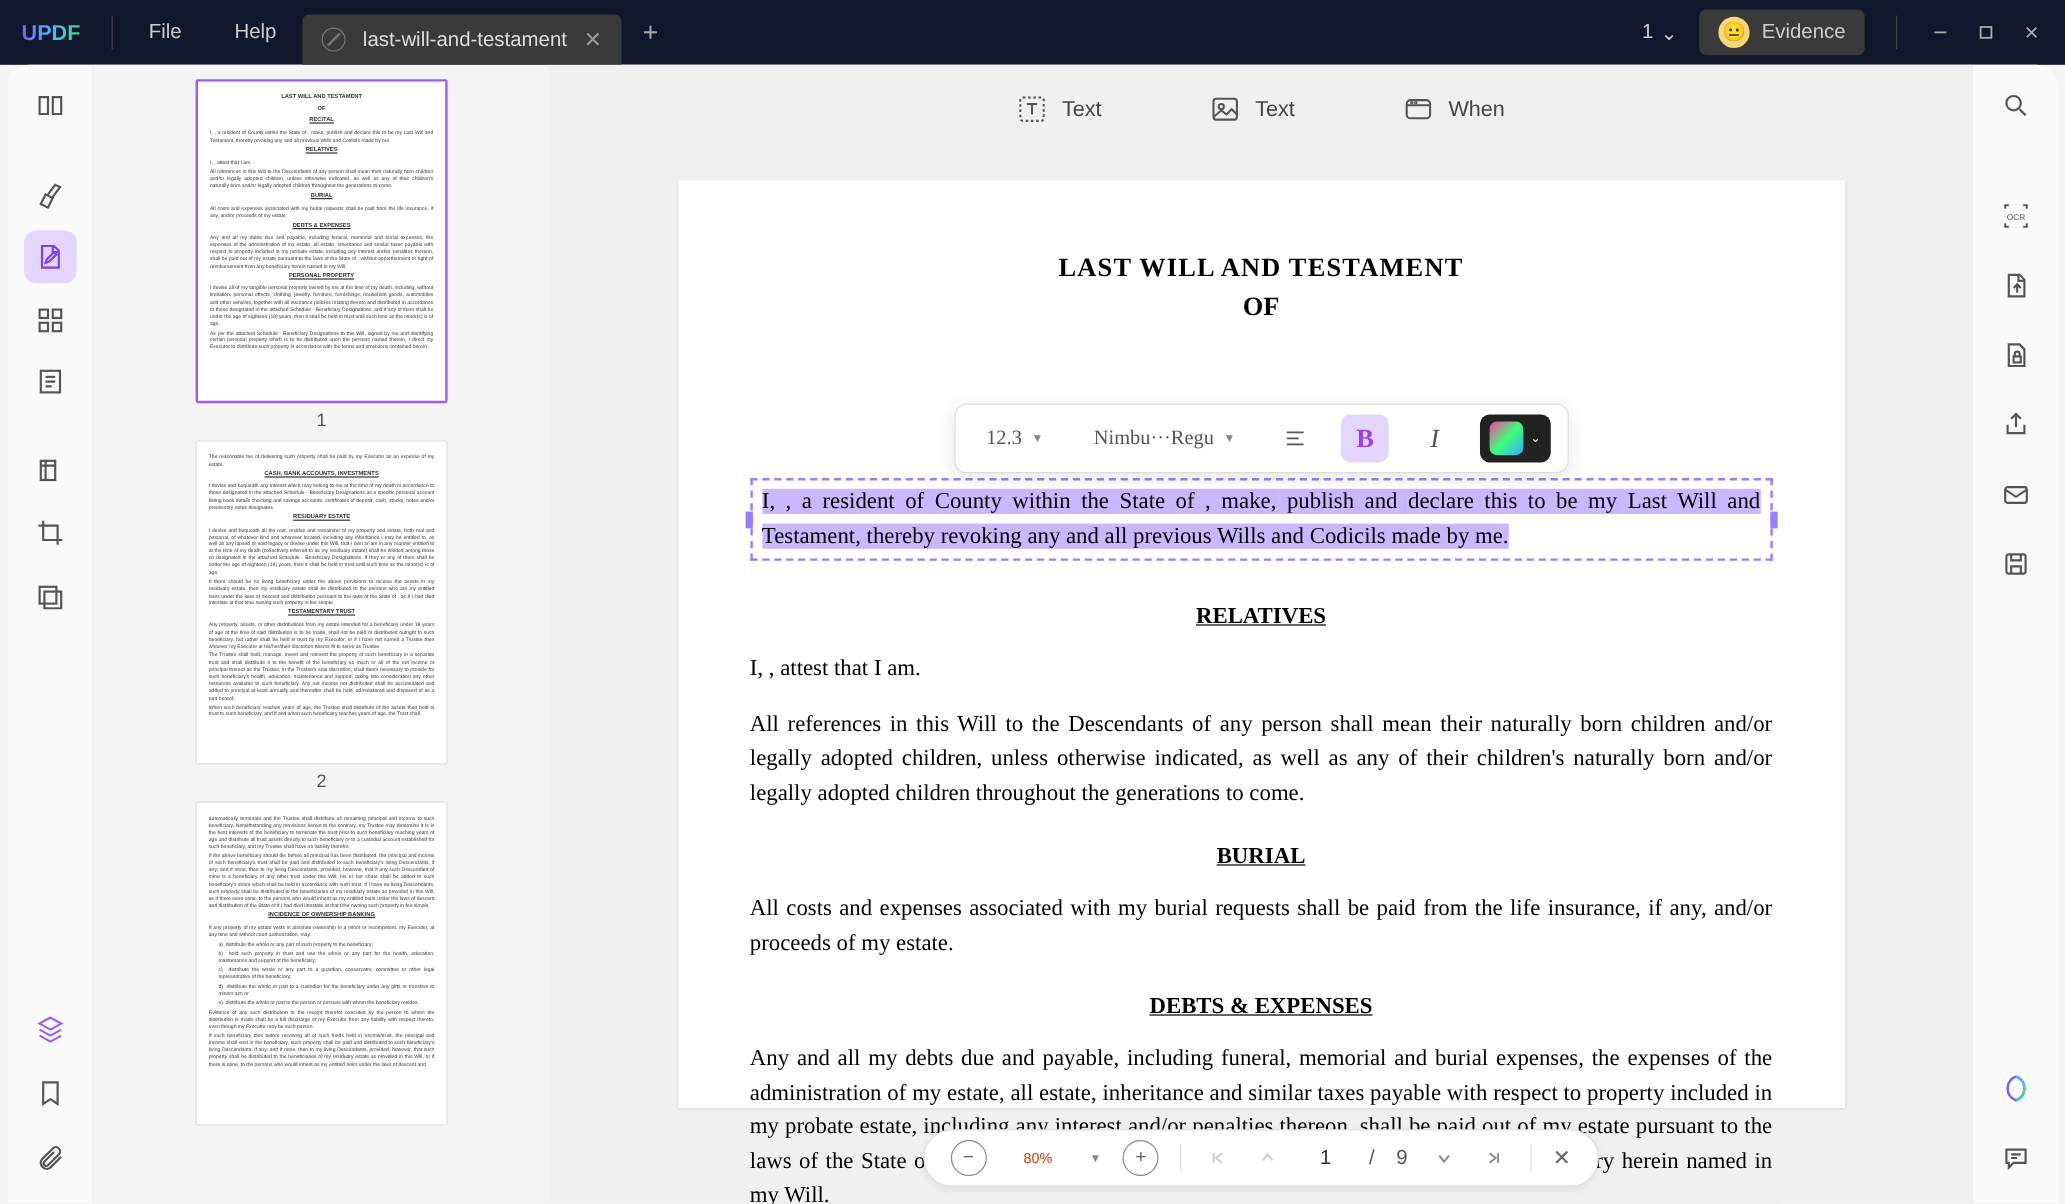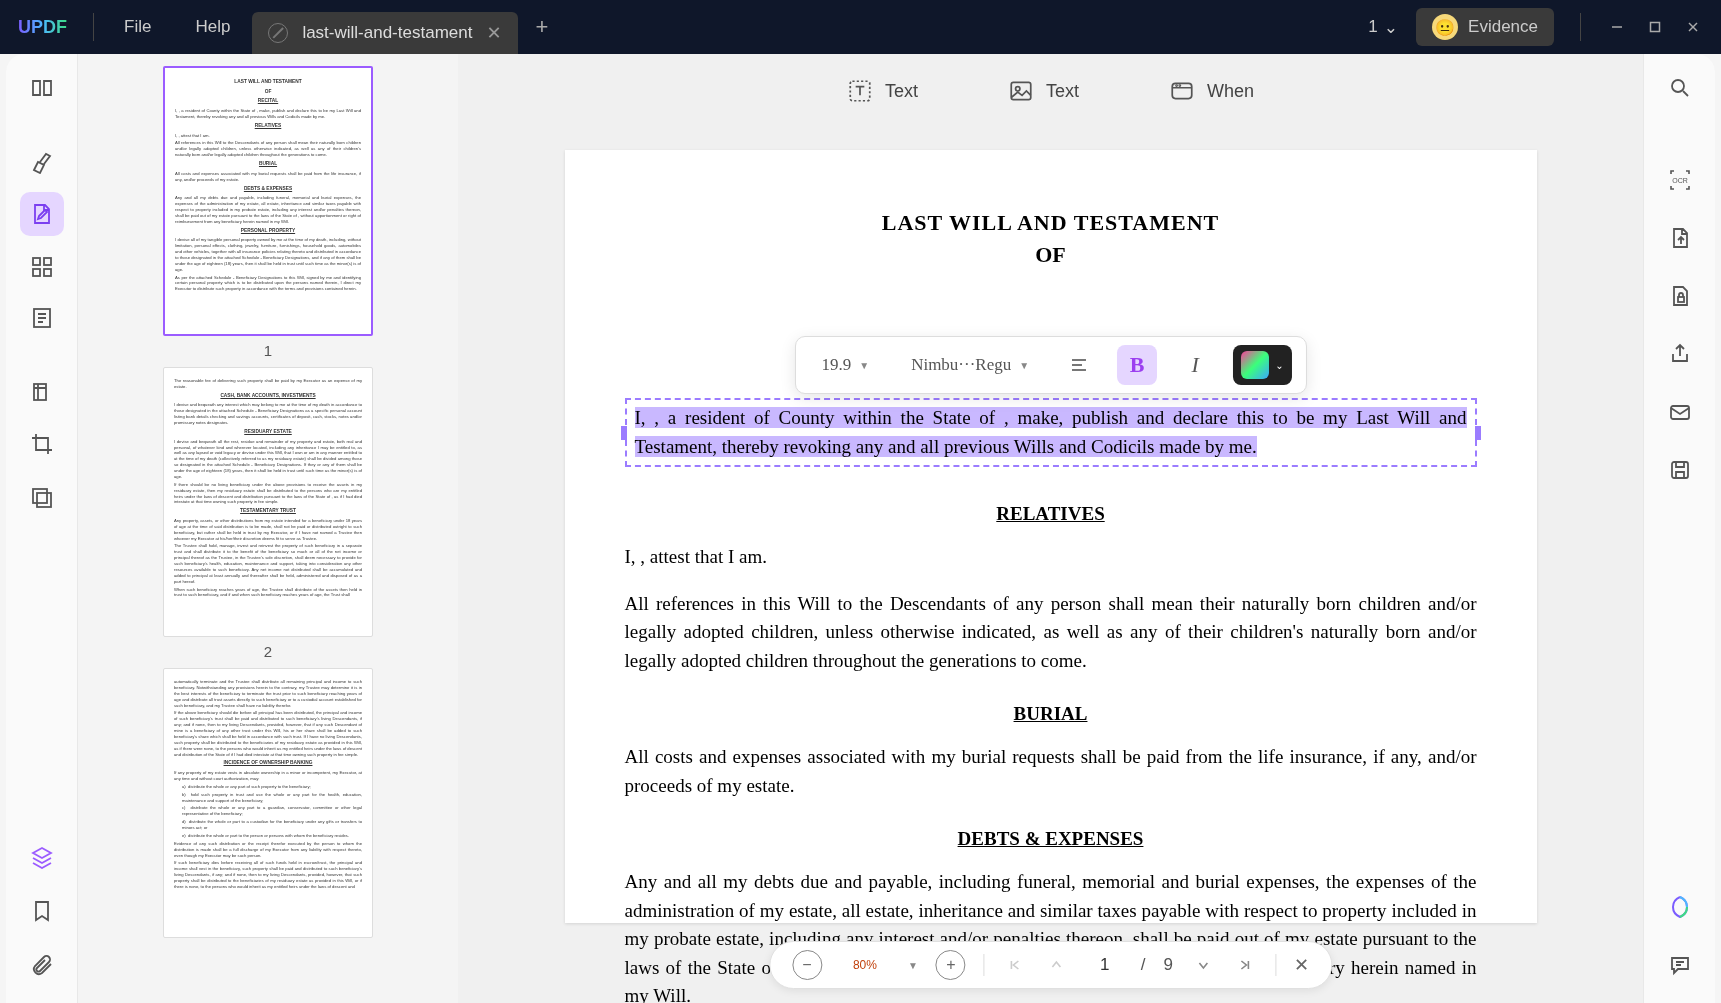--- a/index.html
+++ b/index.html
@@ -294,21 +294,21 @@
       </div>
     </div>
 
     <div class="page-scroll">
       <div class="page">
         <h1>LAST WILL AND TESTAMENT</h1>
         <h2 class="of">OF</h2>
 
         <div class="fmt-toolbar">
           <div class="font-size-box">
-            <span>19.9</span>
+            <span>12.3</span>
             <span class="caret">▼</span>
           </div>
           <div class="font-name-box">
             <span>Nimbu···Regu</span>
             <span class="caret">▼</span>
           </div>
           <div class="fmt-btn align-btn">
             <svg width="20" height="20" viewBox="0 0 20 20" stroke="#555" stroke-width="1.6">
                 <line x1="3" y1="5" x2="17" y2="5"></line>
                 <line x1="3" y1="10" x2="13" y2="10"></line>

